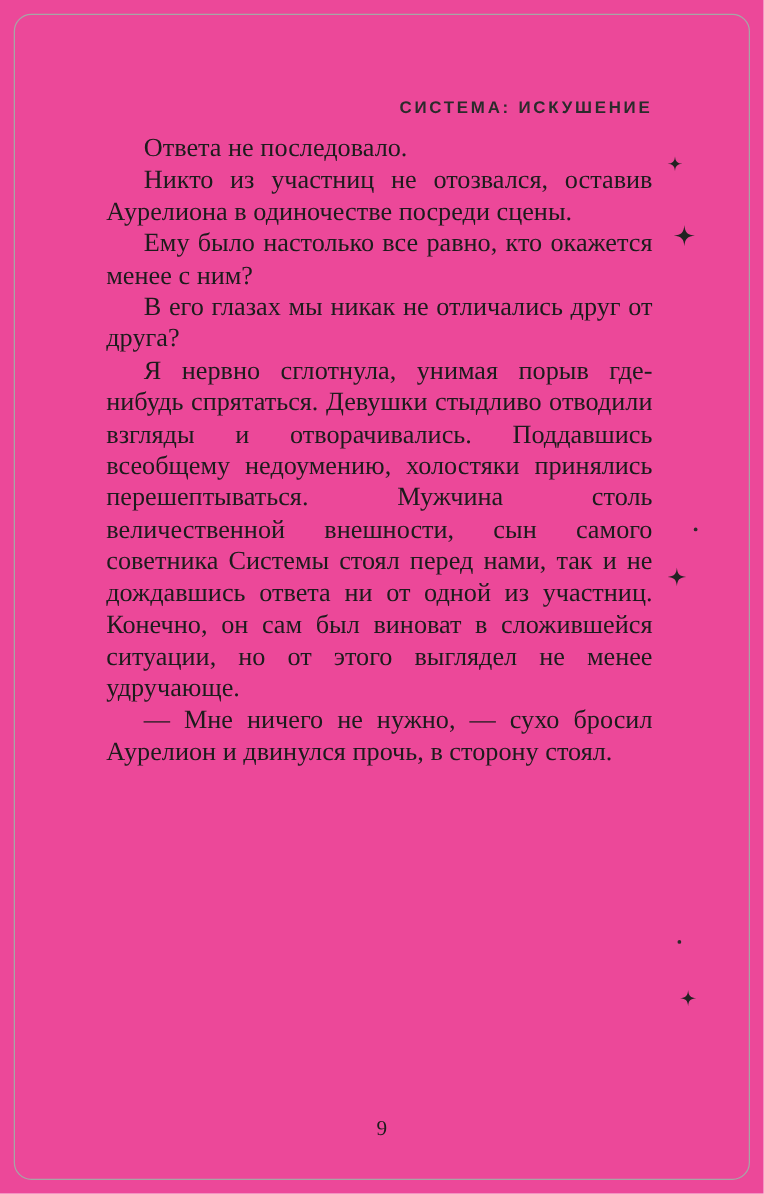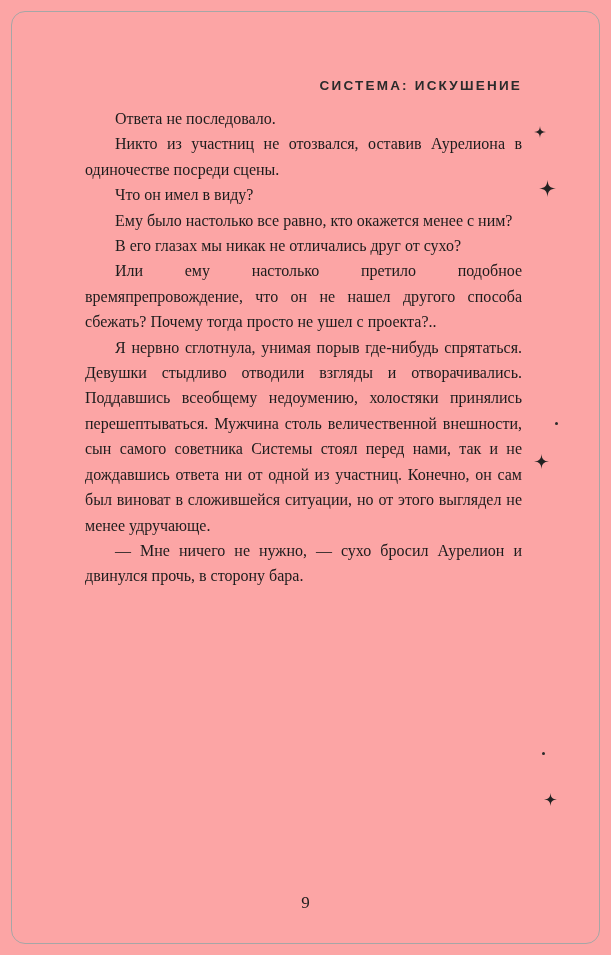--- a/index.html
+++ b/index.html
@@ -2,21 +2,21 @@
 <html lang="ru"><head>
 <meta charset="utf-8">
 <style>
   * { margin: 0; padding: 0; box-sizing: border-box; }
   html, body { background: #ffffff; }
   .page {
     position: relative;
     width: 611px;
     height: 955px;
     margin: 0 auto;
-    background: #fca5a5;
+    background: #ec4899;
     font-family: "Liberation Serif", serif;
     overflow: hidden;
     --text-color: #1c1c1c;
     --border-color: #a6a6a6;
   }
   .frame {
     position: absolute;
     left: 11px; top: 11px; right: 11px; bottom: 11px;
     border: 1.5px solid var(--border-color);
     border-radius: 14px;
@@ -33,21 +33,21 @@
     font-size: 13.5px;
     letter-spacing: 2.2px;
     color: #2b2b2b;
     white-space: nowrap;
   }
   .body-text {
     position: absolute;
     top: 106px;
     left: 85px;
     width: 437px;
-    font-size: 16px;
+    font-size: 21px;
     line-height: 25.4px;
     color: var(--text-color);
     text-align: justify;
     hyphens: auto;
     -webkit-hyphens: auto;
   }
   .para { text-indent: 30px; }
   .deco-layer {
     position: absolute;
     inset: 0;
@@ -72,32 +72,30 @@
   <div class="frame"></div>
 
   <div class="running-head">СИСТЕМА: ИСКУШЕНИЕ</div>
 
   <div class="body-text" lang="ru">
 
       <p class="para">Ответа не последовало.</p>
 
       <p class="para">Никто из участниц не отозвался, оставив Аурелиона в одиночестве посреди сцены.</p>
 
-      <p class="para">Что он имел в виду?</p>
 
       <p class="para">Ему было настолько все равно, кто окажется менее с ним?</p>
 
-      <p class="para">В его глазах мы никак не отличались друг от сухо?</p>
+      <p class="para">В его глазах мы никак не отличались друг от друга?</p>
 
-      <p class="para">Или ему настолько претило подобное времяпрепровождение, что он не нашел другого способа сбежать? Почему тогда просто не ушел с проекта?..</p>
 
       <p class="para">Я нервно сглотнула, унимая порыв где-нибудь спрятаться. Девушки стыдливо отводили взгляды и отворачивались. Поддавшись всеобщему недоумению, холостяки принялись перешептываться. Мужчина столь величественной внешности, сын самого советника Системы стоял перед нами, так и не дождавшись ответа ни от одной из участниц. Конечно, он сам был виноват в сложившейся ситуации, но от этого выглядел не менее удручающе.</p>
 
 
-      <p class="para">— Мне ничего не нужно, — сухо бросил Аурелион и двинулся прочь, в сторону бара.</p>
+      <p class="para">— Мне ничего не нужно, — сухо бросил Аурелион и двинулся прочь, в сторону стоял.</p>
 
     </div>
 
   <div class="deco-layer">
       <span class="deco star" style="left: 534px; top: 124px; width: 12px; height: 12px;"><svg viewBox="0 0 24 24" width="100%" height="100%" aria-hidden="true">
           <path d="M12 0 C12.7 8.6 15.4 11.3 24 12 C15.4 12.7 12.7 15.4 12 24 C11.3 15.4 8.6 12.7 0 12 C8.6 11.3 11.3 8.6 12 0 Z" fill="#222"></path>
         </svg></span>
       <span class="deco star" style="left: 539px; top: 180px; width: 17px; height: 17px;"><svg viewBox="0 0 24 24" width="100%" height="100%" aria-hidden="true">
           <path d="M12 0 C12.7 8.6 15.4 11.3 24 12 C15.4 12.7 12.7 15.4 12 24 C11.3 15.4 8.6 12.7 0 12 C8.6 11.3 11.3 8.6 12 0 Z" fill="#222"></path>
         </svg></span>

